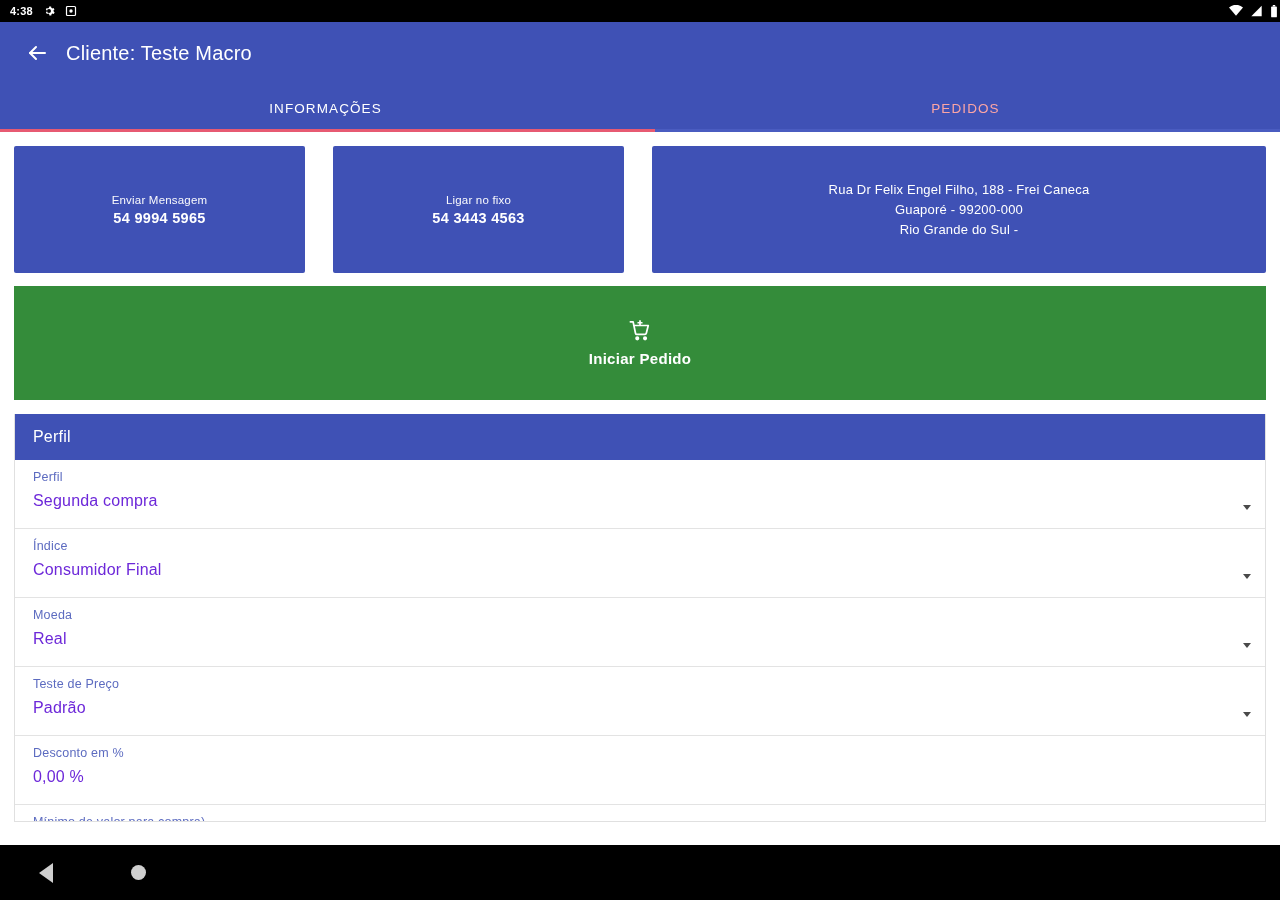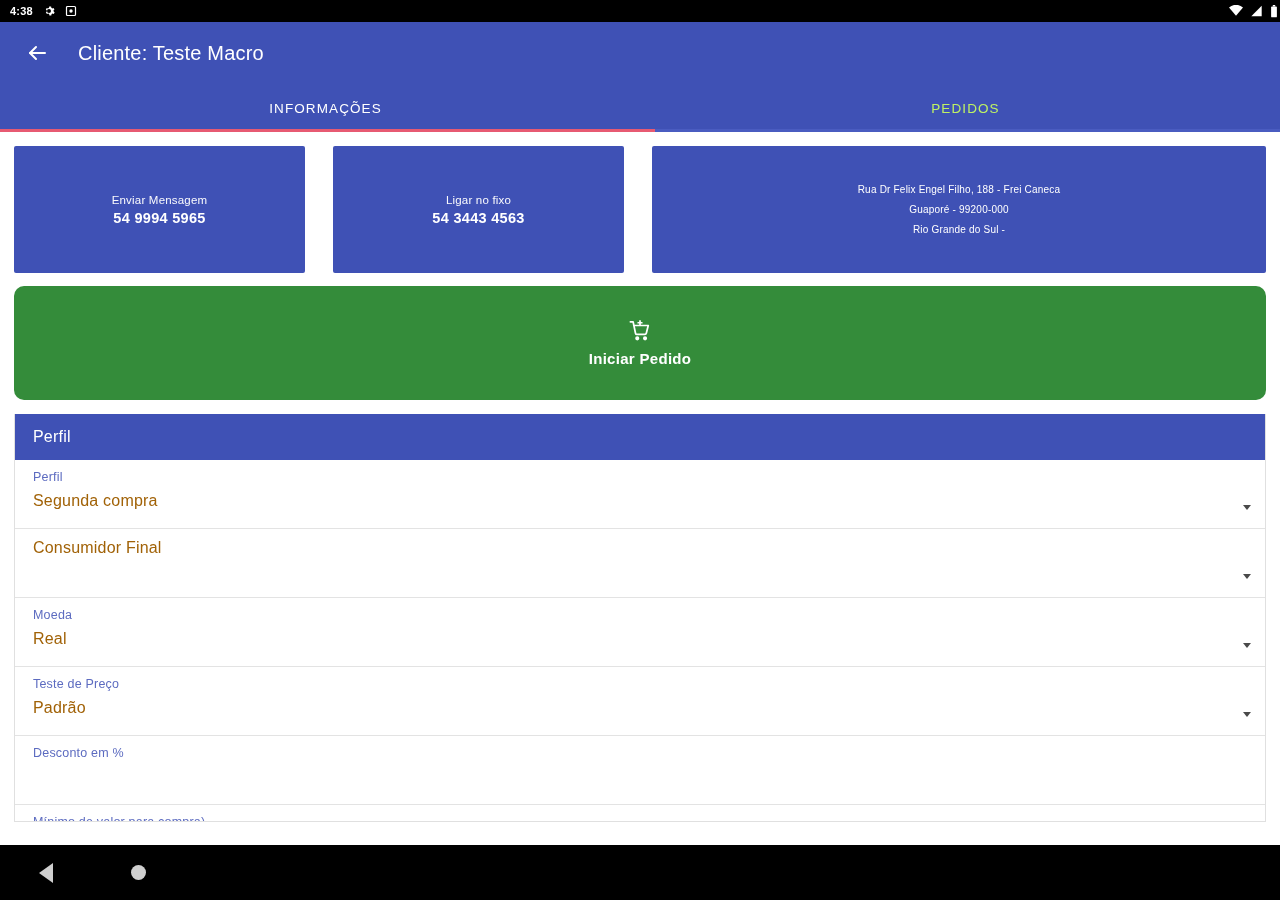--- a/index.html
+++ b/index.html
@@ -27,36 +27,36 @@
   .sb-time { color: #ffffff; font-size: 11px; font-weight: bold; letter-spacing: .2px; }
   .sb-right { margin-left: auto; display: flex; align-items: center; gap: 7px; }
   .sb-icon { display: inline-flex; align-items: center; justify-content: center; }
 
   
   .appbar {
     background: #3f51b5; color: #fff;
     flex: 0 0 auto;
   }
   .appbar-top {
-    height: 62px; display: flex; align-items: center; padding-left: 24px; gap: 28px;
+    height: 62px; display: flex; align-items: center; padding-left: 24px; gap: 16px;
   }
   .back-arrow { width: 26px; height: 26px; display: inline-flex; align-items:center; justify-content:center; cursor: pointer; }
   .appbar-title { font-size: 20px; font-weight: 400; letter-spacing: .2px; }
 
   
   .tabs { display: flex; height: 48px; position: relative; }
   .tab {
     flex: 1 1 50%;
     display: flex; align-items: center; justify-content: center;
     font-size: 13.5px; letter-spacing: 1.1px;
     color: #ffffff; cursor: pointer;
     position: relative;
     padding-left: 11px;
   }
-  .tab.inactive { color: #bef264; }
+  .tab.inactive { color: #fca5a5; }
   .tab-indicator {
     position: absolute; left: 0; bottom: 0;
     width: 51.2%; height: 3px; background: #e75a72;
   }
   .tab-underline {
     position: absolute; left: 0; bottom: 0; width: 100%; height: 3px; background: #4a5cc0;
   }
 
   
   .content {
@@ -75,26 +75,26 @@
     align-items: center; justify-content: center;
     text-align: center;
     height: 127px;
     cursor: pointer;
   }
   .card-msg  { flex: 0 0 291px; }
   .card-call { flex: 0 0 291px; }
   .card-addr { flex: 1 1 auto; }
   .cc-label { font-size: 11.5px; font-weight: 400; opacity: .97; margin-bottom: 4px; letter-spacing:.2px;text-align:right;}
   .cc-value { font-size: 14.5px; font-weight: bold; letter-spacing: .3px; }
-  .addr-line { font-size: 10px; line-height: 20px; font-weight: 400; letter-spacing: .2px;}
+  .addr-line { font-size: 13px; line-height: 20px; font-weight: 400; letter-spacing: .2px;}
 
   .order-btn {
     margin: 13px 14px 0 14px;
     background: #348c3a; color: #fff;
-    border-radius: 10px;
+    border-radius: 0;
     height: 114px;
     display: flex; flex-direction: column;
     align-items: center; justify-content: center;
     gap: 4px; cursor: pointer;
   }
   .order-btn-label { font-size: 15px; font-weight: bold; letter-spacing: .3px; }
 
   .panel { margin: 14px 14px 12px 14px; border: 1px solid #e0e0e0; border-top: none; }
   .panel-header {
     background: #3f51b5; color: #fff;
@@ -102,21 +102,21 @@
     padding-left: 18px; font-size: 16px; letter-spacing: .2px;
   }
   .field {
     border-bottom: 1px solid #e3e3e3;
     padding: 10px 18px 8px 18px;
     position: relative;
     background: #fff;
     min-height: 69px;
   }
   .field-label { color: #5c6bc0; font-size: 12.5px; margin-bottom: 8px; letter-spacing: .2px; }
-  .field-value { color: #a16207; font-size: 16px; letter-spacing: .2px; }
+  .field-value { color: #6d28d9; font-size: 16px; letter-spacing: .2px; }
   .field-caret {
     position: absolute; right: 14px; bottom: 18px;
     width: 0; height: 0;
     border-left: 4px solid transparent;
     border-right: 4px solid transparent;
     border-top: 5px solid #4a4a4a;
   }
   .field.clipped { min-height: 0; padding-bottom: 0; height: 16px; overflow: hidden; border-bottom: none; }
 
   
@@ -235,38 +235,40 @@
     <div class="panel">
       <div class="panel-header">Perfil</div>
 
       <div class="field">
         <div class="field-label">Perfil</div>
         <div class="field-value">Segunda compra</div>
         <span class="field-caret"></span>
       </div>
 
       <div class="field">
+        <div class="field-label">Índice</div>
         <div class="field-value">Consumidor Final</div>
         <span class="field-caret"></span>
       </div>
 
       <div class="field">
         <div class="field-label">Moeda</div>
         <div class="field-value">Real</div>
         <span class="field-caret"></span>
       </div>
 
       <div class="field">
         <div class="field-label">Teste de Preço</div>
         <div class="field-value">Padrão</div>
         <span class="field-caret"></span>
       </div>
 
       <div class="field">
         <div class="field-label">Desconto em %</div>
+        <div class="field-value">0,00 %</div>
       </div>
 
       <div class="field clipped">
         <div class="field-label">Mínimo de valor para compra)</div>
       </div>
 
     </div>
 
   </div>
 

